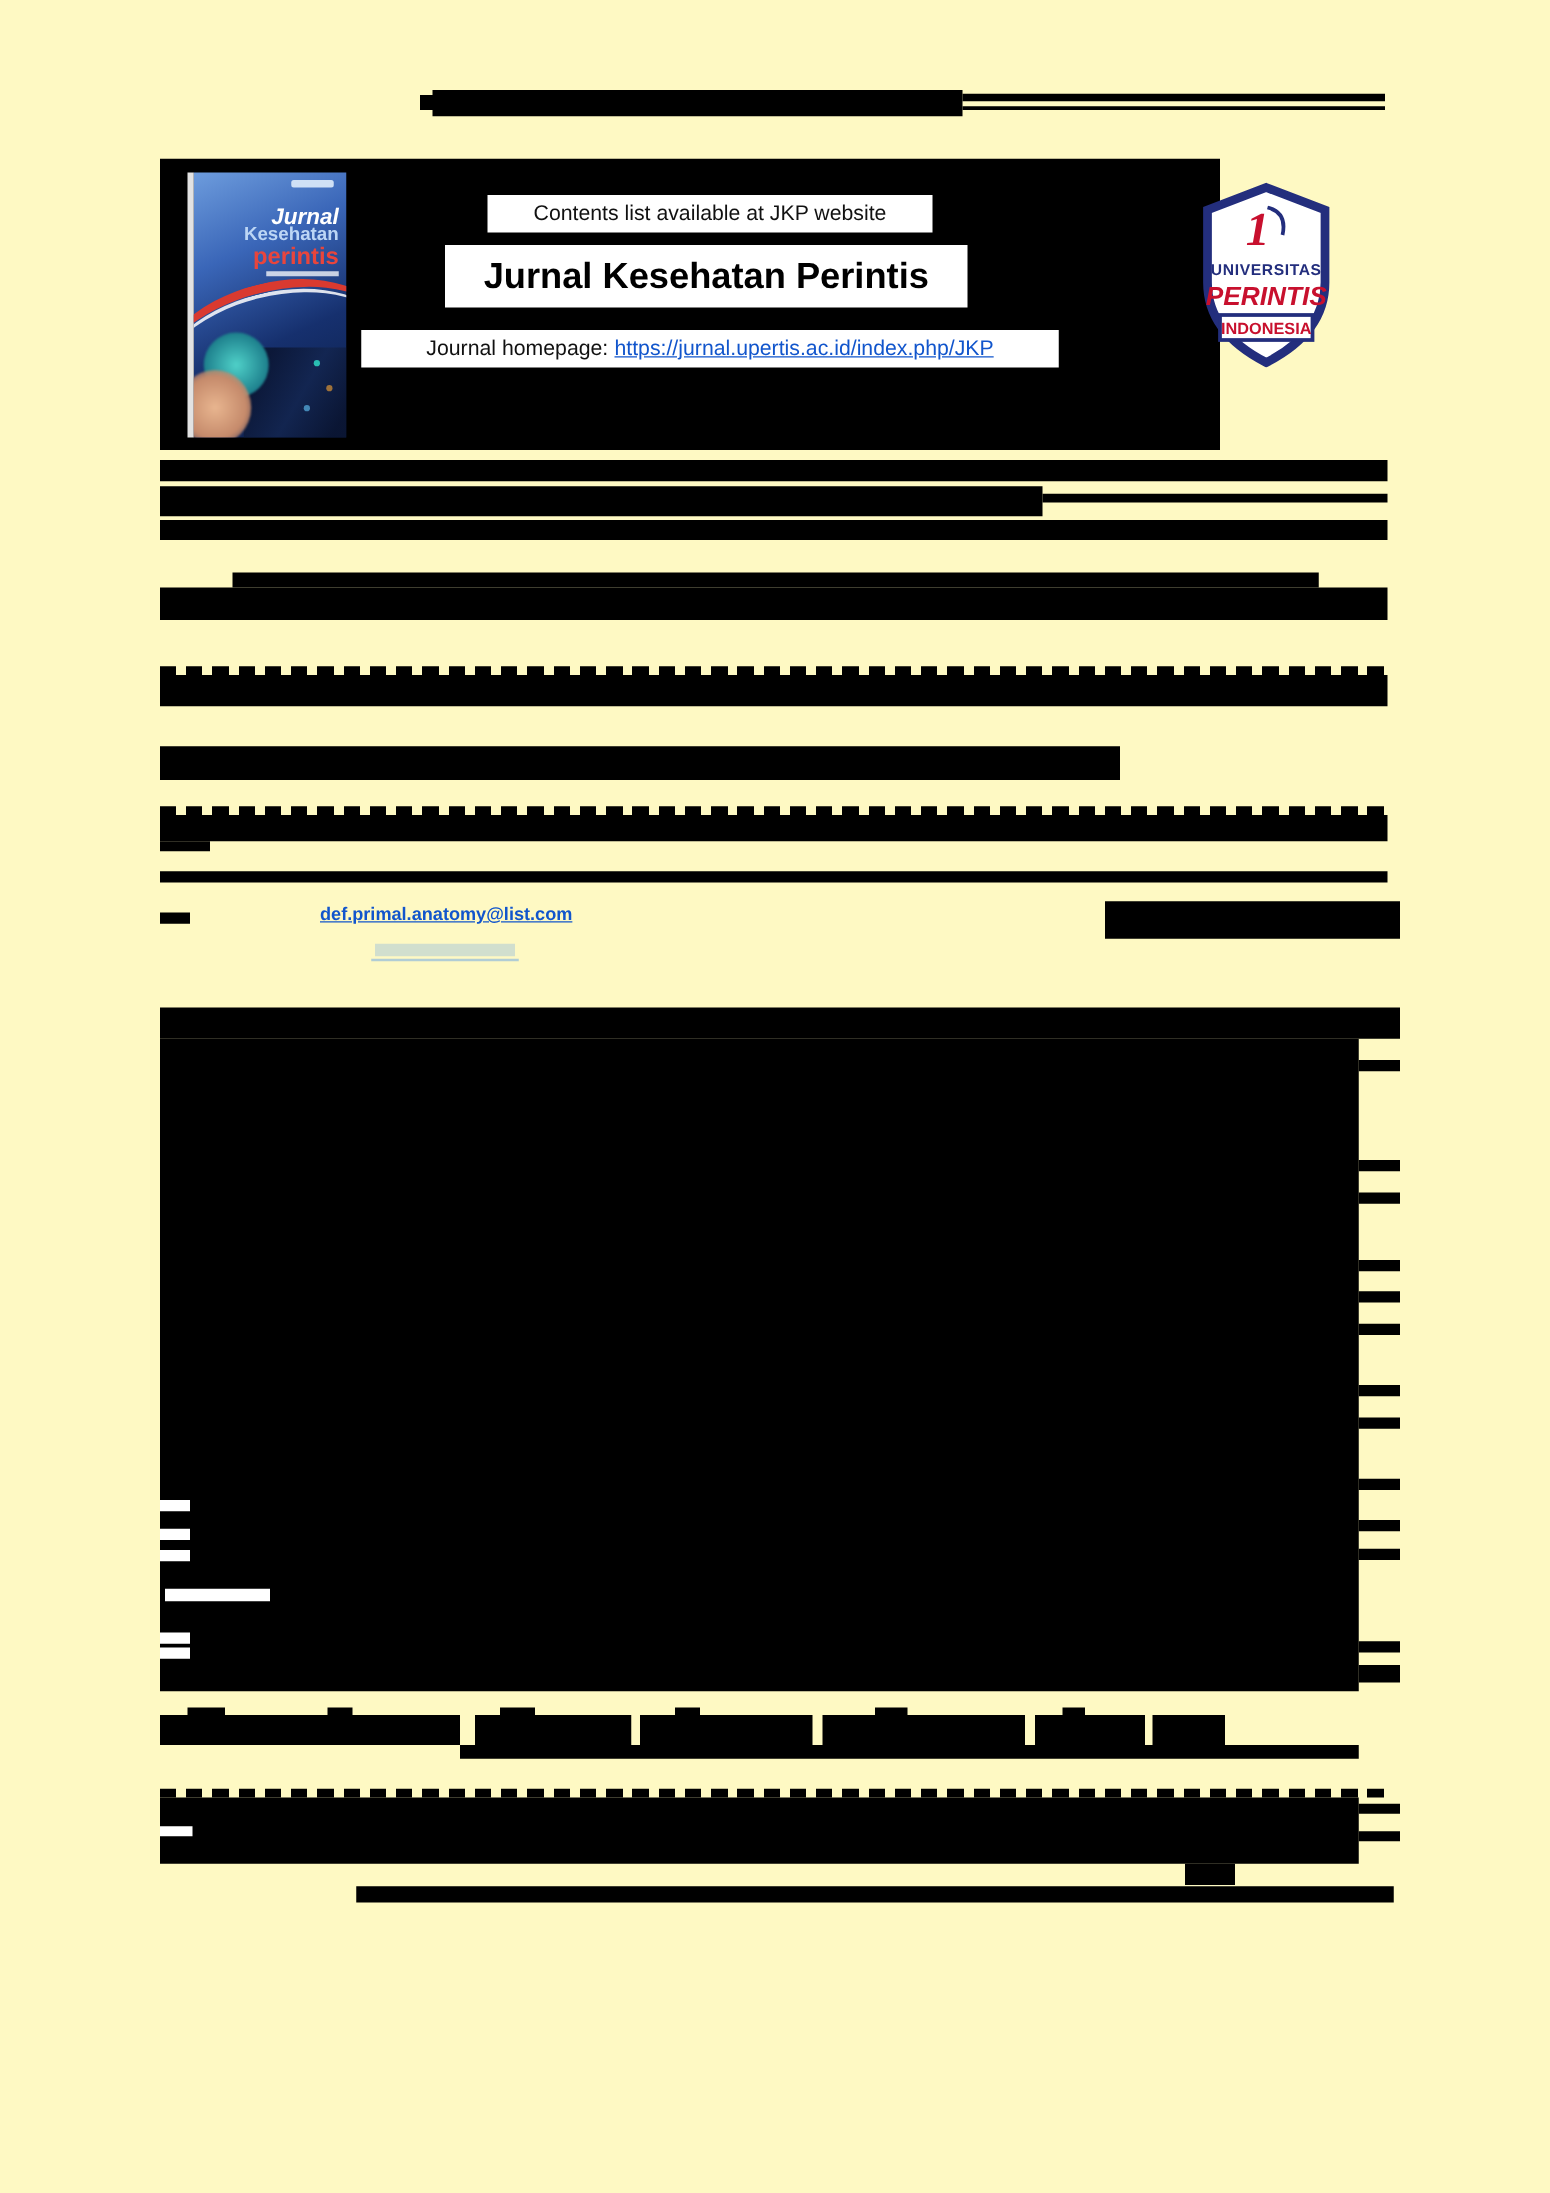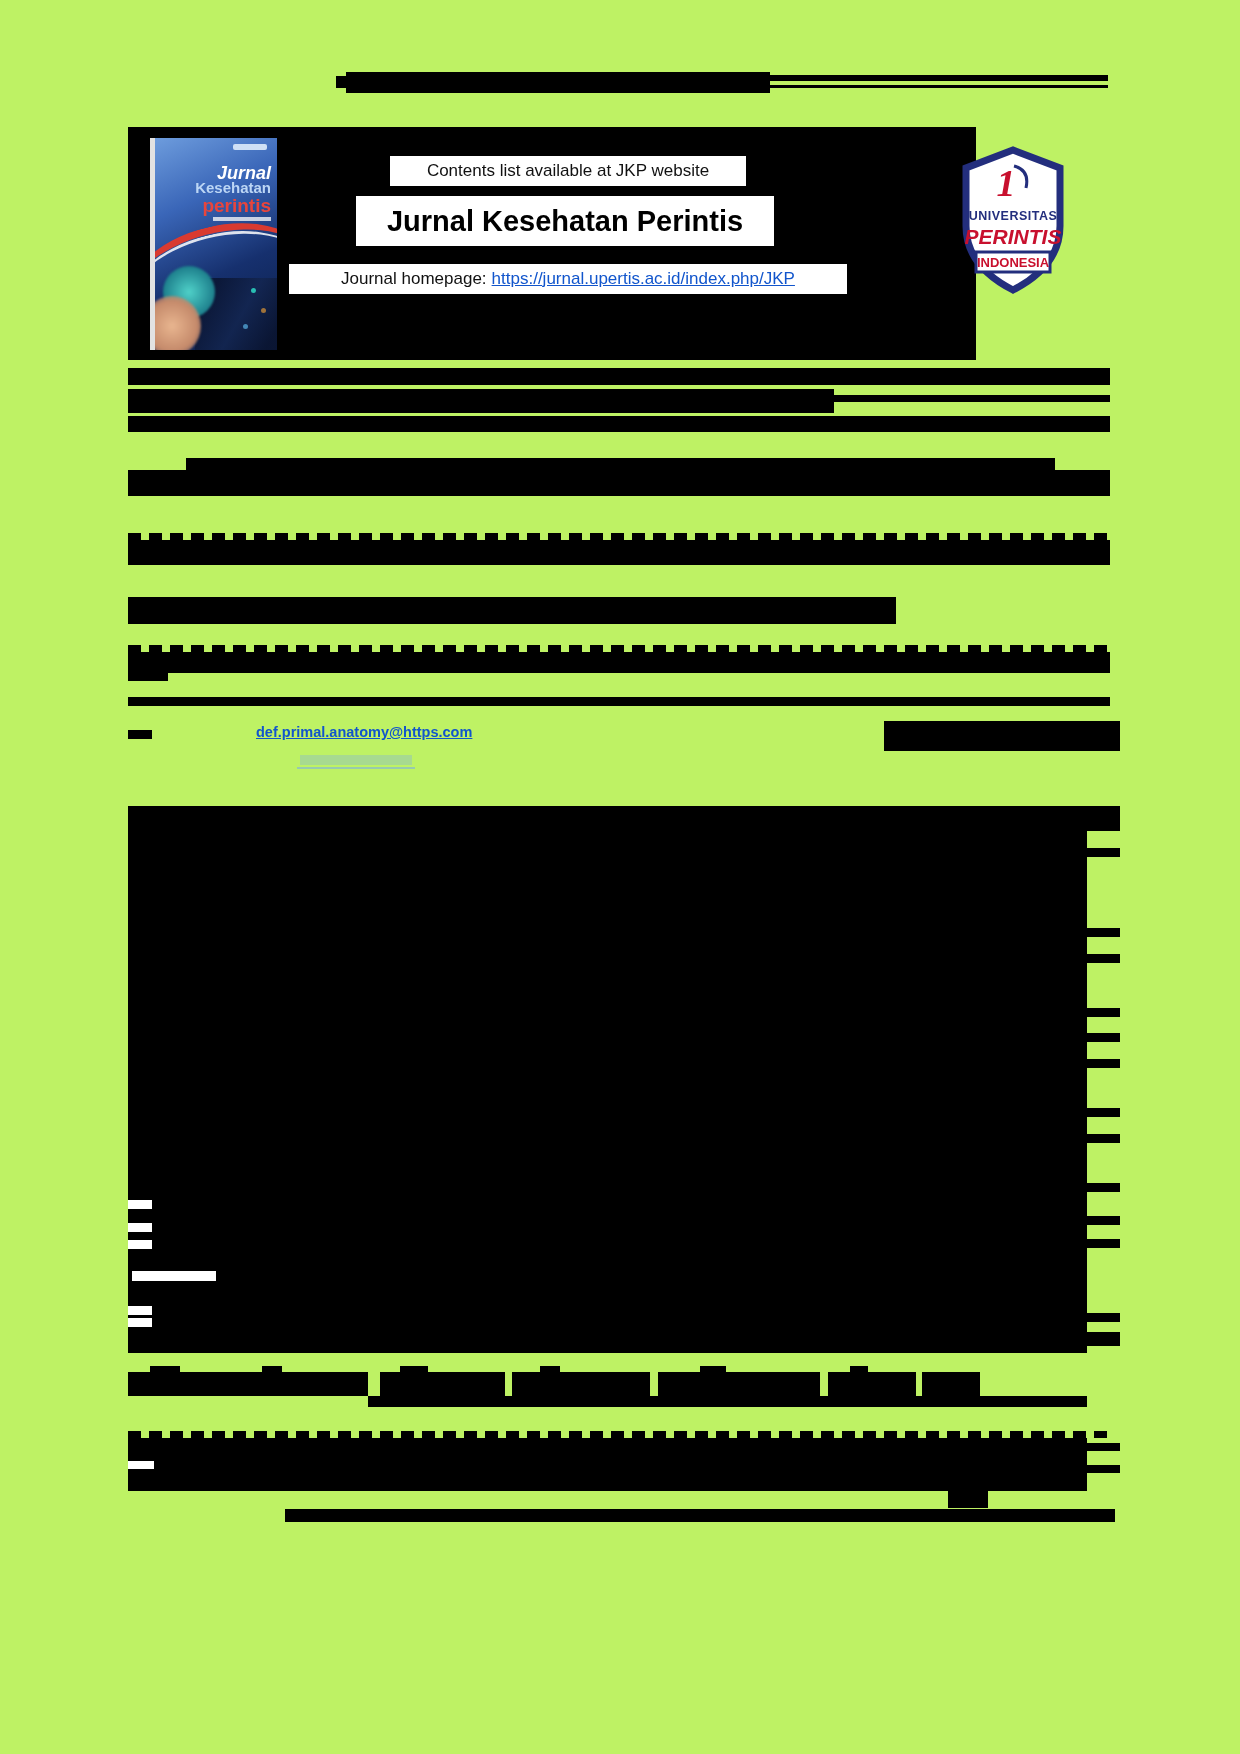--- a/index.html
+++ b/index.html
@@ -1,16 +1,16 @@
 <!DOCTYPE html>
 <html><head>
 <meta charset="utf-8">
 <style>
   html,body{margin:0;padding:0;background:#ffffff;}
-  .page{position:relative;width:1240px;height:1754px;background:#bef264;overflow:hidden;
+  .page{position:relative;width:1240px;height:1754px;background:#fef9c3;overflow:hidden;
         font-family:"Liberation Sans", sans-serif;}
   
   .rb{position:absolute;background:#000;}
   .wn{position:absolute;background:#fff;}
   .rd{position:absolute;height:7px;
       background:repeating-linear-gradient(90deg,#000 0 13px,transparent 13px 21px);}
   
   .hdrbox{position:absolute;left:128px;top:127px;width:848px;height:233px;background:#000;}
   .whitebox{position:absolute;background:#fff;display:flex;align-items:center;justify-content:center;}
   .contents-line{left:390px;top:156px;width:356px;height:30px;font-size:17px;color:#111;}
@@ -108,21 +108,21 @@
   <div class="rd" style="left:128px;top:533px;width:982px;"></div>
   <div class="rb" style="left:128px;top:540px;width:982px;height:25px;"></div>
   <div class="rb" style="left:128px;top:597px;width:768px;height:27px;"></div>
 
   <div class="rd" style="left:128px;top:645px;width:982px;"></div>
   <div class="rb" style="left:128px;top:652px;width:982px;height:21px;"></div>
   <div class="rb" style="left:128px;top:673px;width:40px;height:8px;"></div>
   <div class="rb" style="left:128px;top:697px;width:982px;height:9px;"></div>
 
   <div class="rb" style="left:128px;top:730px;width:24px;height:9px;"></div>
-  <a href="#" class="email-link">def.primal.anatomy@https.com</a>
+  <a href="#" class="email-link">def.primal.anatomy@list.com</a>
   <div class="rb" style="left:884px;top:721px;width:236px;height:30px;"></div>
   <div class="faint1"></div>
   <div class="faint2"></div>
 
   <div class="rb" style="left:128px;top:806px;width:992px;height:25px;"></div>
   <div class="rb" style="left:128px;top:831px;width:959px;height:522px;"></div>
 
   <div class="rb" style="left:1087px;top:848px;width:33px;height:9px;"></div>
   <div class="rb" style="left:1087px;top:928px;width:33px;height:9px;"></div>
   <div class="rb" style="left:1087px;top:954px;width:33px;height:9px;"></div>

